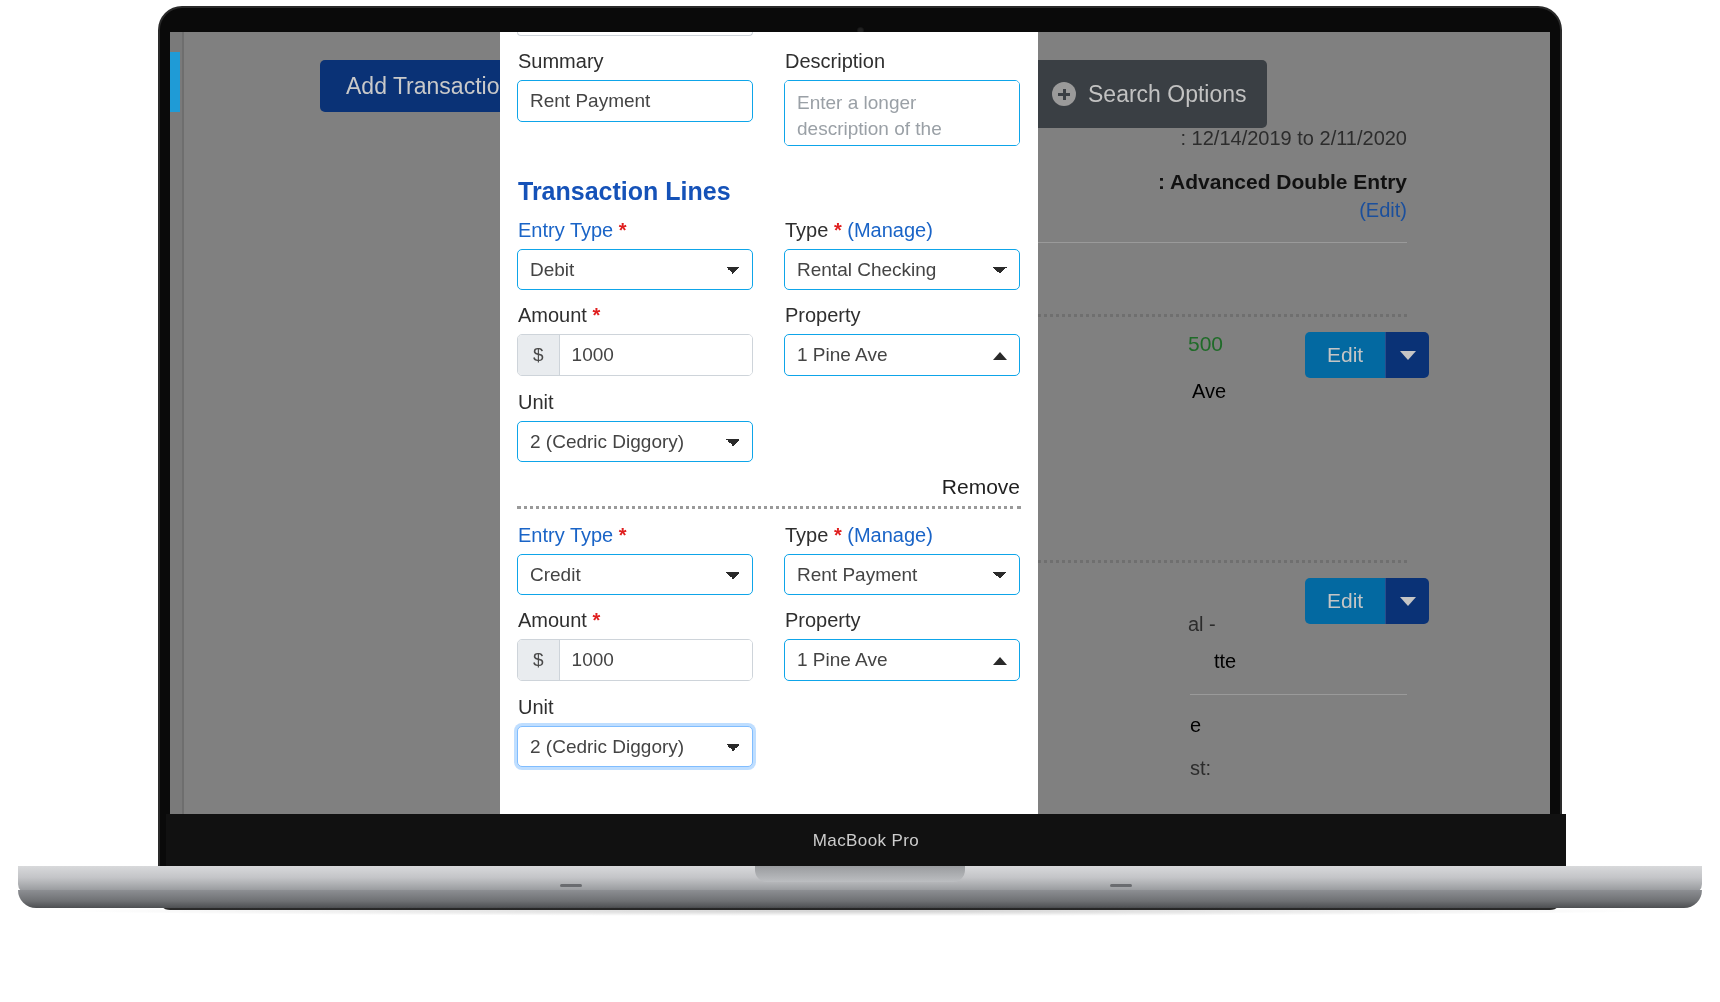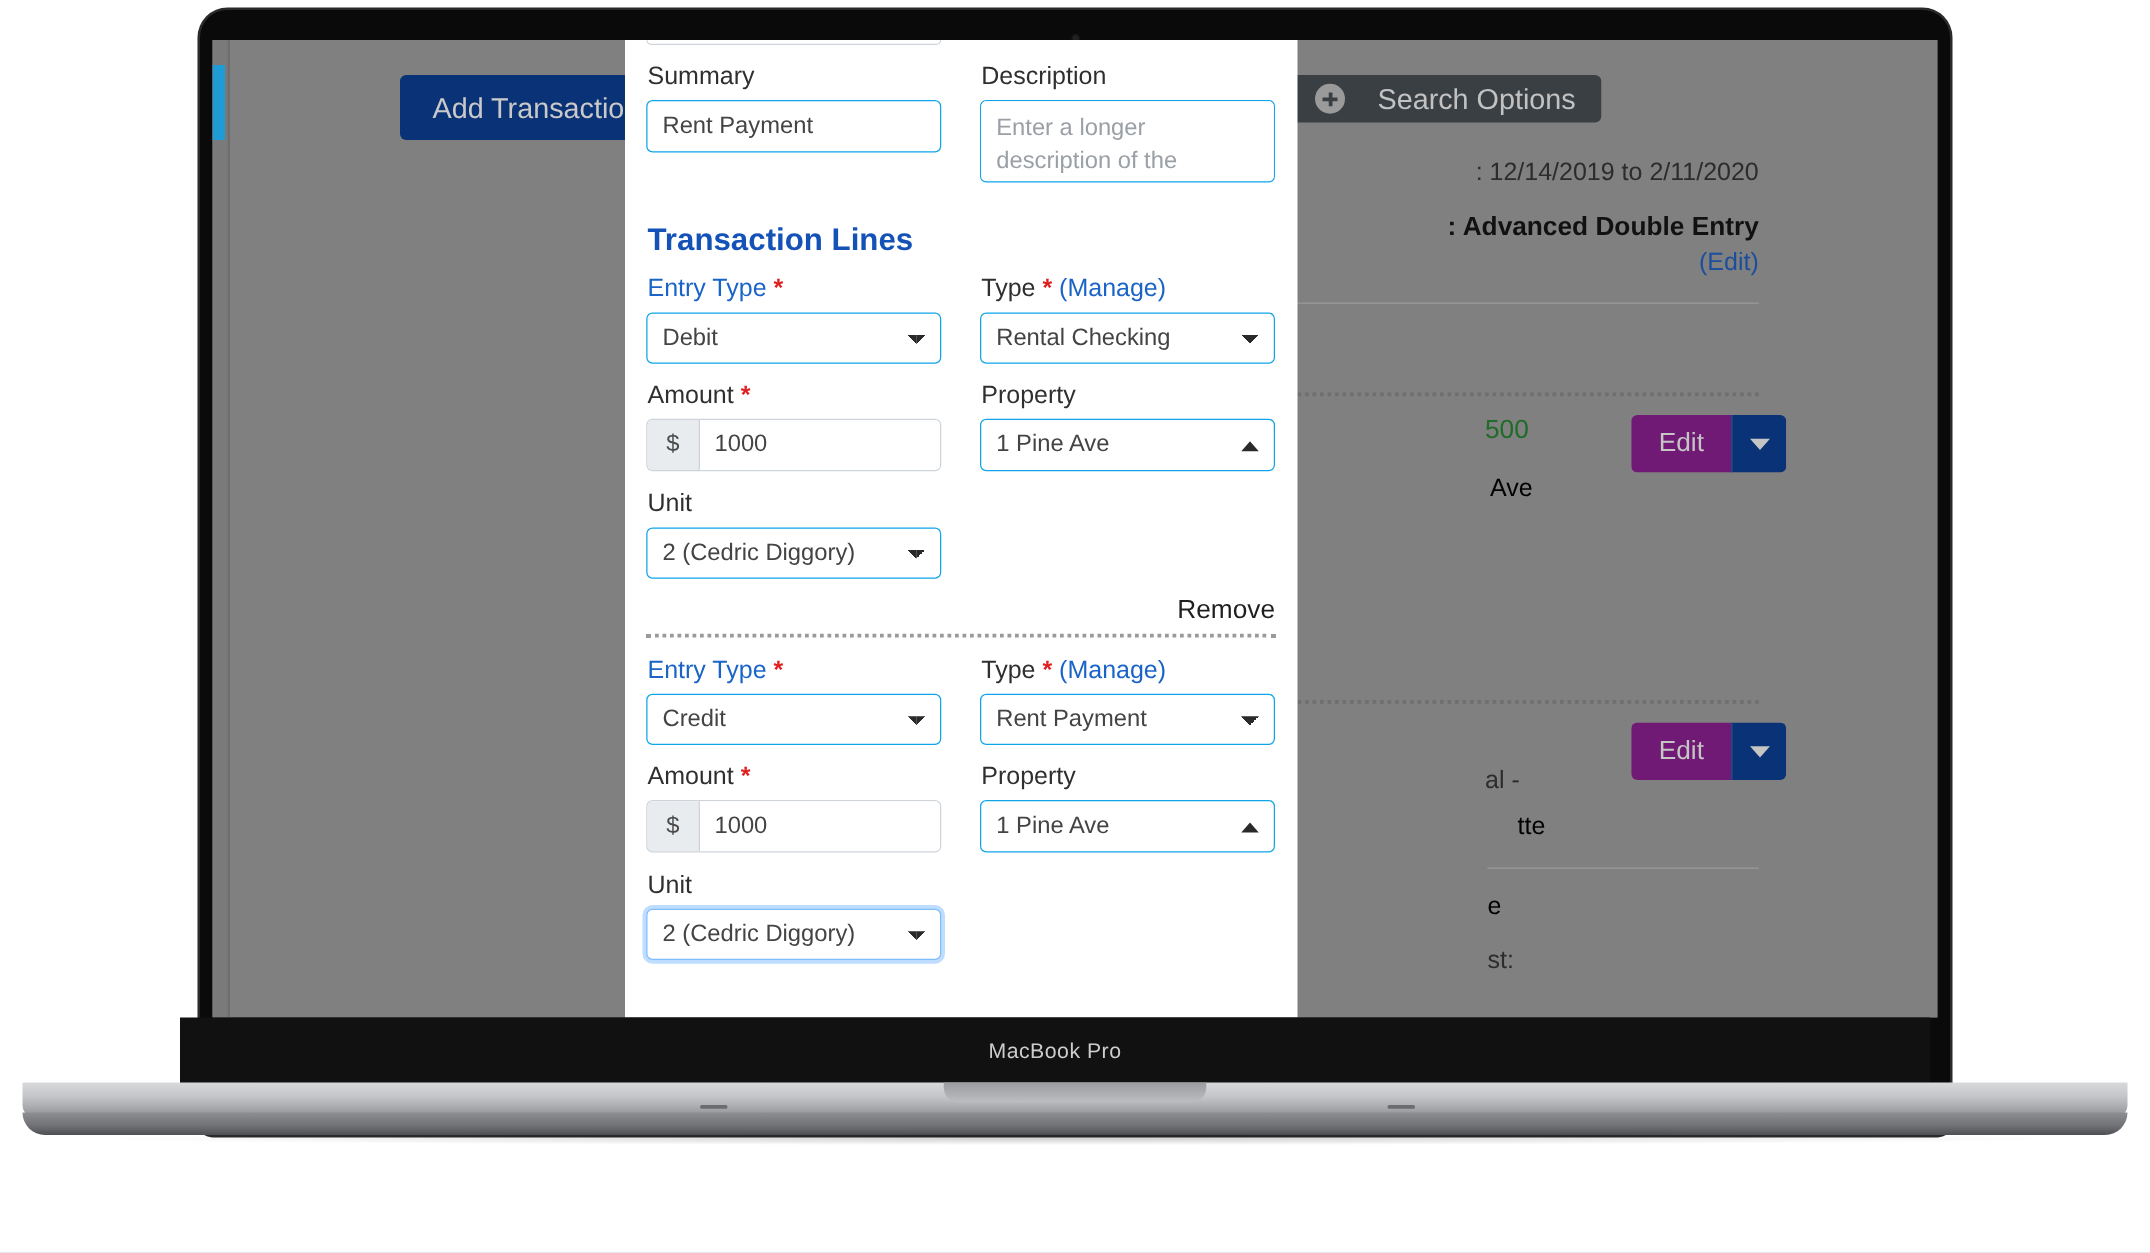--- a/index.html
+++ b/index.html
@@ -39,21 +39,21 @@
   }
   .laptop-screen {
     position: absolute;
     left: 170px; top: 32px;
     width: 1380px; height: 782px;
     background: #808080;
     overflow: hidden;
   }
   .laptop-chin {
     position: absolute;
-    left: 144px; top: 814px;
+    left: 166px; top: 814px;
     width: 1400px; height: 54px;
     background: #111;
     display: flex;
     align-items: center;
     justify-content: center;
   }
   .laptop-chin-label {
     color: #cdcdcd;
     font-size: 17px;
     letter-spacing: 0.4px;
@@ -132,31 +132,31 @@
     font-size: 23px;
     font-family: "Liberation Sans", sans-serif;
     display: flex;
     align-items: center;
     cursor: pointer;
   }
 
   .search-options-btn {
     position: absolute;
     left: 862px; top: 28px;
-    height: 38px;
+    height: 68px;
     padding: 0 20px;
     background: #3a3f44;
     color: #c2c2c2;
     border: none;
     border-radius: 5px;
     font-size: 23px;
     font-family: "Liberation Sans", sans-serif;
     display: flex;
     align-items: center;
-    gap: 26px;
+    gap: 12px;
     cursor: pointer;
   }
   .plus-circle {
     width: 24px; height: 24px;
     border-radius: 50%;
     background: #9a9a9a;
     position: relative;
     flex: 0 0 auto;
   }
   .plus-circle::before, .plus-circle::after {
@@ -274,21 +274,21 @@
   .edit-btn-group {
     position: absolute;
     height: 46px;
     display: flex;
     border-radius: 5px;
     overflow: hidden;
   }
   .eb-1 { left: 1135px; top: 300px; }
   .eb-2 { left: 1135px; top: 546px; }
   .edit-main {
-    background: #701a75;
+    background: #0369a1;
     color: #c5c5c5;
     border: none;
     padding: 0 22px;
     font-size: 21px;
     font-family: "Liberation Sans", sans-serif;
     cursor: pointer;
   }
   .edit-caret {
     background: #0a3276;
     border: none;

